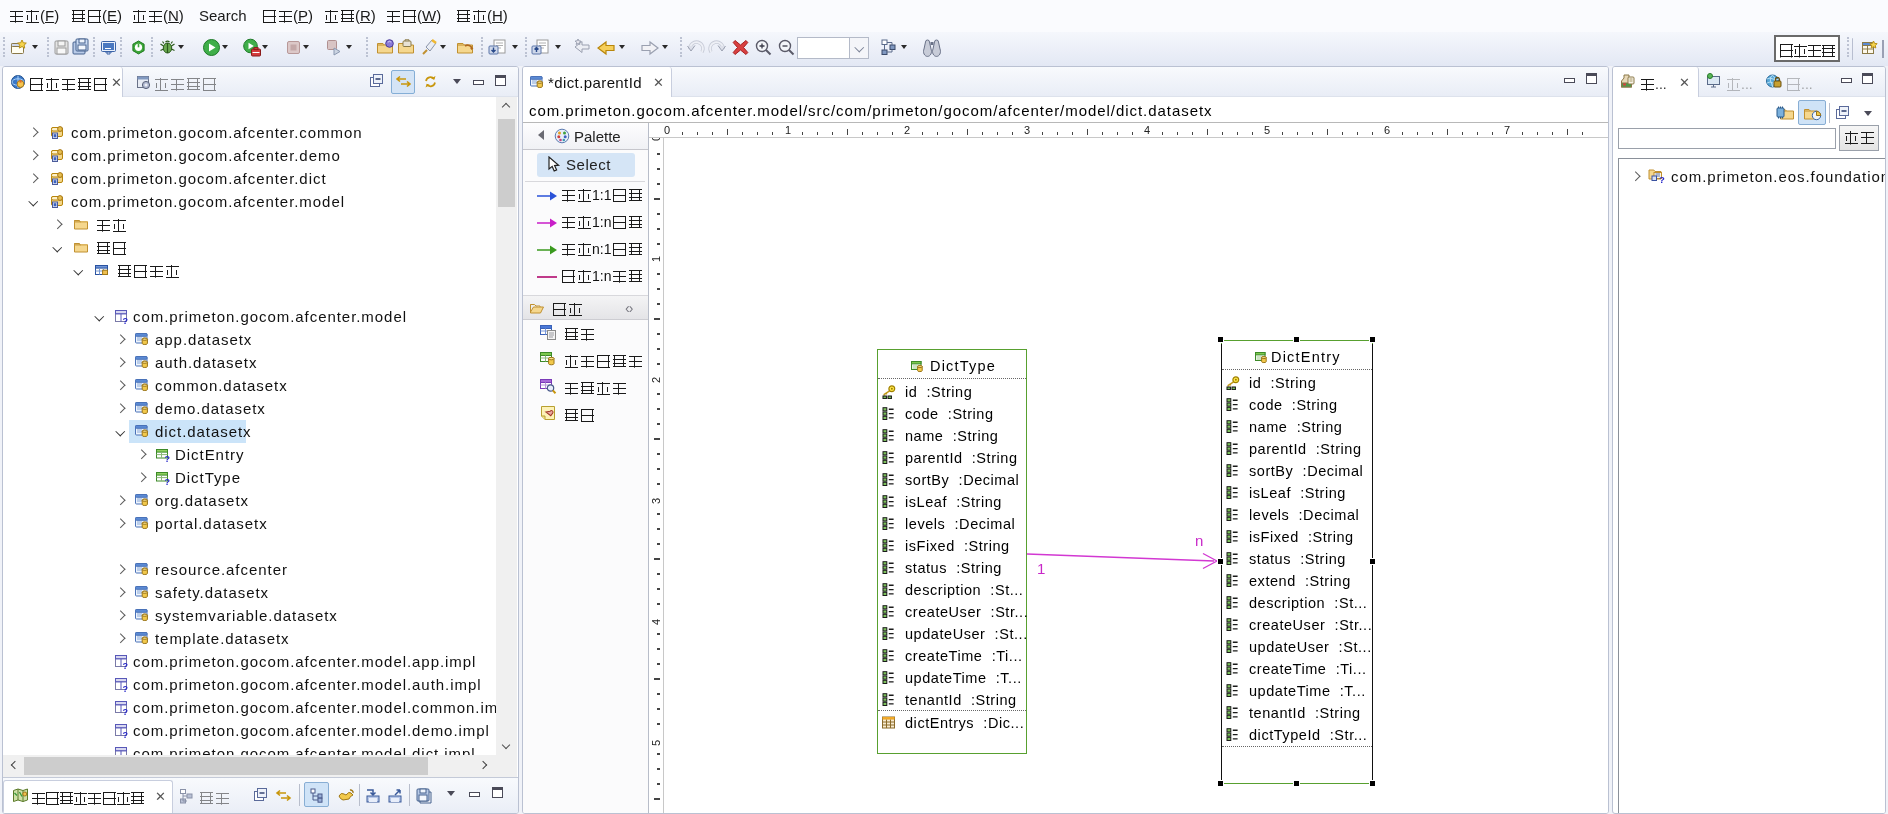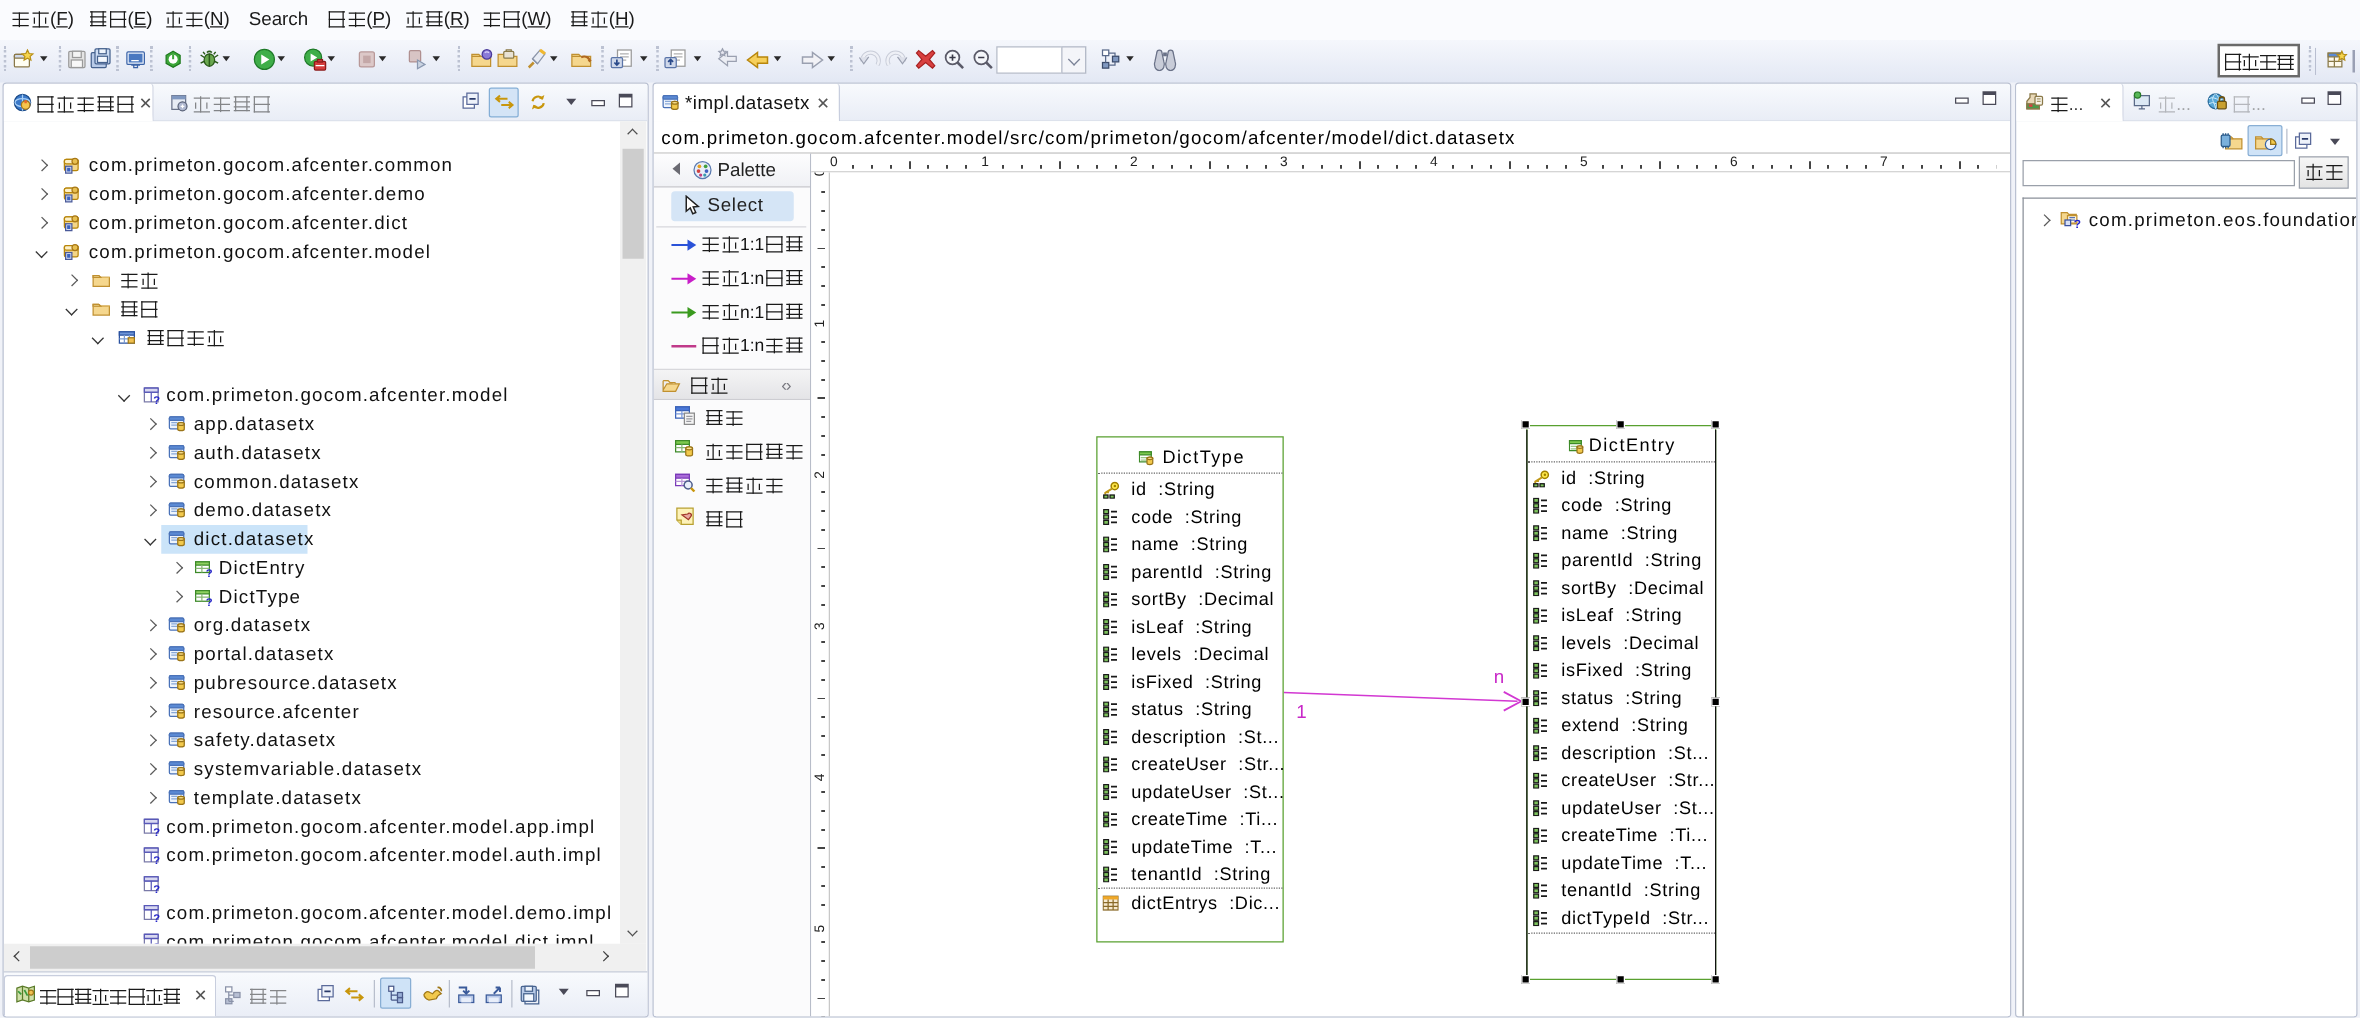--- a/index.html
+++ b/index.html
@@ -431,27 +431,20 @@
         </svg>
         <span class="tx" style="left:152px">org.datasetx</span>
       </div>
   <div class="trow" style="top:417px">
         <span class="chv c tchv" style="left:114px"></span>
         <svg class="ticon" style="left:131px">
           <use href="#i-dsx"></use>
         </svg>
         <span class="tx" style="left:152px">portal.datasetx</span>
       </div>
-  <div class="trow" style="top:440px">
-        <span class="chv c tchv" style="left:114px"></span>
-        <svg class="ticon" style="left:131px">
-          <use href="#i-dsx"></use>
-        </svg>
-        <span class="tx" style="left:152px">pubresource.datasetx</span>
-      </div>
   <div class="trow" style="top:463px">
         <span class="chv c tchv" style="left:114px"></span>
         <svg class="ticon" style="left:131px">
           <use href="#i-dsx"></use>
         </svg>
         <span class="tx" style="left:152px">resource.afcenter</span>
       </div>
   <div class="trow" style="top:486px">
         <span class="chv c tchv" style="left:114px"></span>
         <svg class="ticon" style="left:131px">
@@ -482,20 +475,21 @@
   <div class="trow" style="top:578px">
         <svg class="ticon" style="left:110px">
           <use href="#i-pkg"></use>
         </svg>
         <span class="tx" style="left:130px">com.primeton.gocom.afcenter.model.auth.impl</span>
       </div>
   <div class="trow" style="top:601px">
         <svg class="ticon" style="left:110px">
           <use href="#i-pkg"></use>
         </svg>
+        <span class="tx" style="left:130px">com.primeton.gocom.afcenter.model.common.im</span>
       </div>
   <div class="trow" style="top:624px">
         <svg class="ticon" style="left:110px">
           <use href="#i-pkg"></use>
         </svg>
         <span class="tx" style="left:130px">com.primeton.gocom.afcenter.model.demo.impl</span>
       </div>
   <div class="trow" style="top:647px">
         <svg class="ticon" style="left:110px">
           <use href="#i-pkg"></use>
@@ -573,21 +567,21 @@
   <span class="ab" style="left:489px;top:9px;width:11px;height:11px;border:1.2px solid #4a4a58;border-top-width:3px;background:#fff"></span>
  </div>
 </div>
 
 <div class="ab" id="editor" style="left:522px;top:66px;width:1087px;height:748px;background:#fff;border:1px solid #bac1d2;border-radius:3px;overflow:hidden">
  <div class="ab" style="left:0;top:0;width:1085px;height:30px;background:linear-gradient(#f8fafd,#e9edf6);border-bottom:1px solid #dde2ec">
   <div class="ab" style="left:0;top:0;width:149px;height:30px;background:#fff;border-right:1px solid #c8cede;border-radius:3px 3px 0 0"></div>
   <svg class="ab" style="left:6px;top:7px" width="16" height="16">
         <use href="#i-dsx"></use>
       </svg>
-  <span class="ab" style="left:25px;top:7px;font-size:15px;color:#111;letter-spacing:.4px">*impl.datasetx</span>
+  <span class="ab" style="left:25px;top:7px;font-size:15px;color:#111;letter-spacing:.4px">*dict.parentId</span>
   <span class="ab" style="left:130px;top:8px;font-size:13px;color:#555">✕</span>
   <span class="ab" style="left:1041px;top:11px;width:11px;height:5px;border:1.2px solid #4a4a58;background:#fff"></span>
   <span class="ab" style="left:1063px;top:6px;width:11px;height:11px;border:1.2px solid #4a4a58;border-top-width:3px;background:#fff"></span>
  </div>
  <div class="ab" style="left:0;top:30px;width:1085px;height:26px;background:#fff;border-bottom:1px solid #b8b8b8">
   <span class="ab" style="left:6px;top:5px;font-size:15px;color:#000;letter-spacing:.95px">com.primeton.gocom.afcenter.model/src/com/primeton/gocom/afcenter/model/dict.datasetx</span>
  </div>
 
  <div class="ab" id="palette" style="left:0;top:56px;width:126px;height:692px;background:#fbfbfc;border-right:1px solid #b8bdc9">
   <div class="ab" style="left:0;top:0;width:125px;height:27px;background:linear-gradient(#fdfdfe,#f0f1f5);border-bottom:1px solid #c6c6cc">

